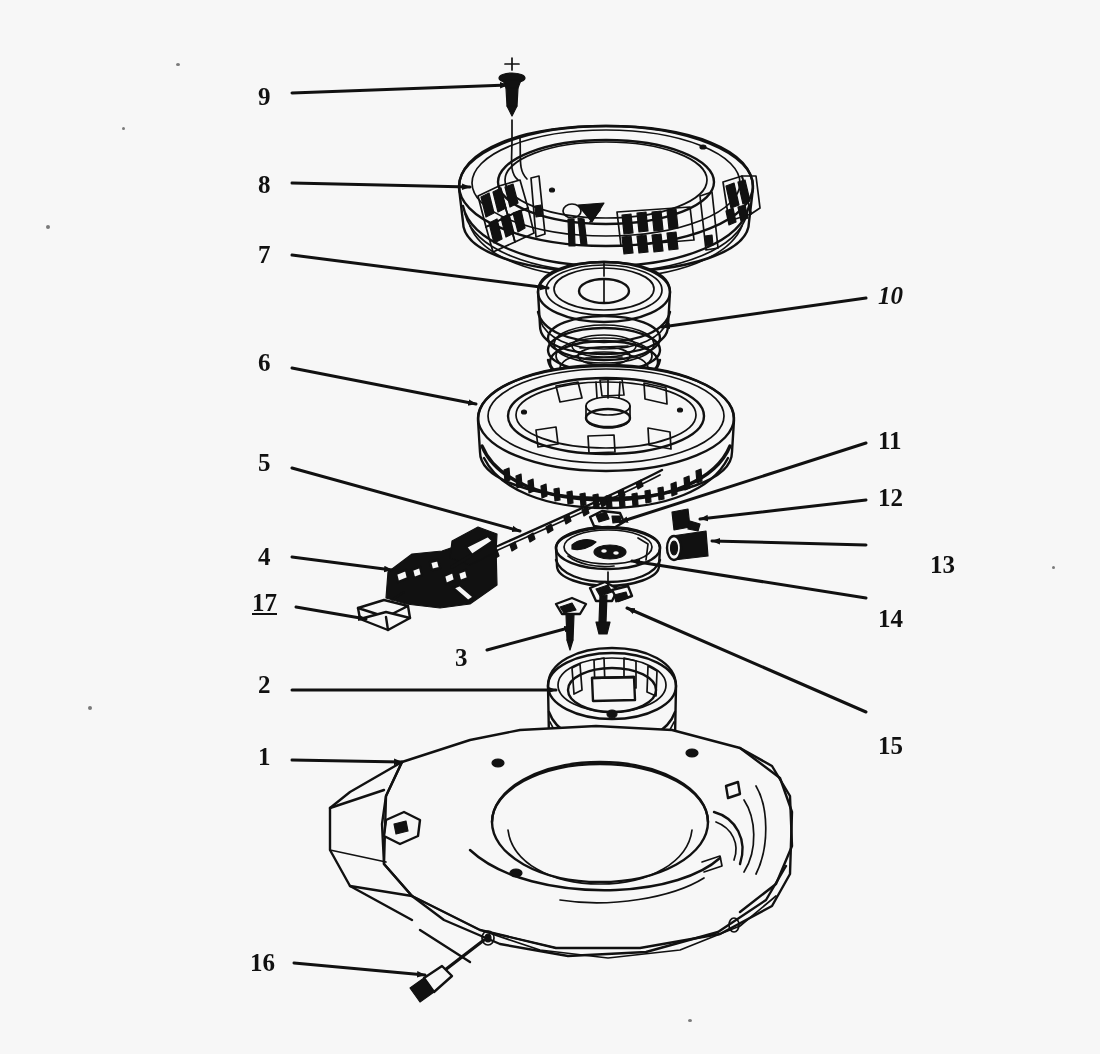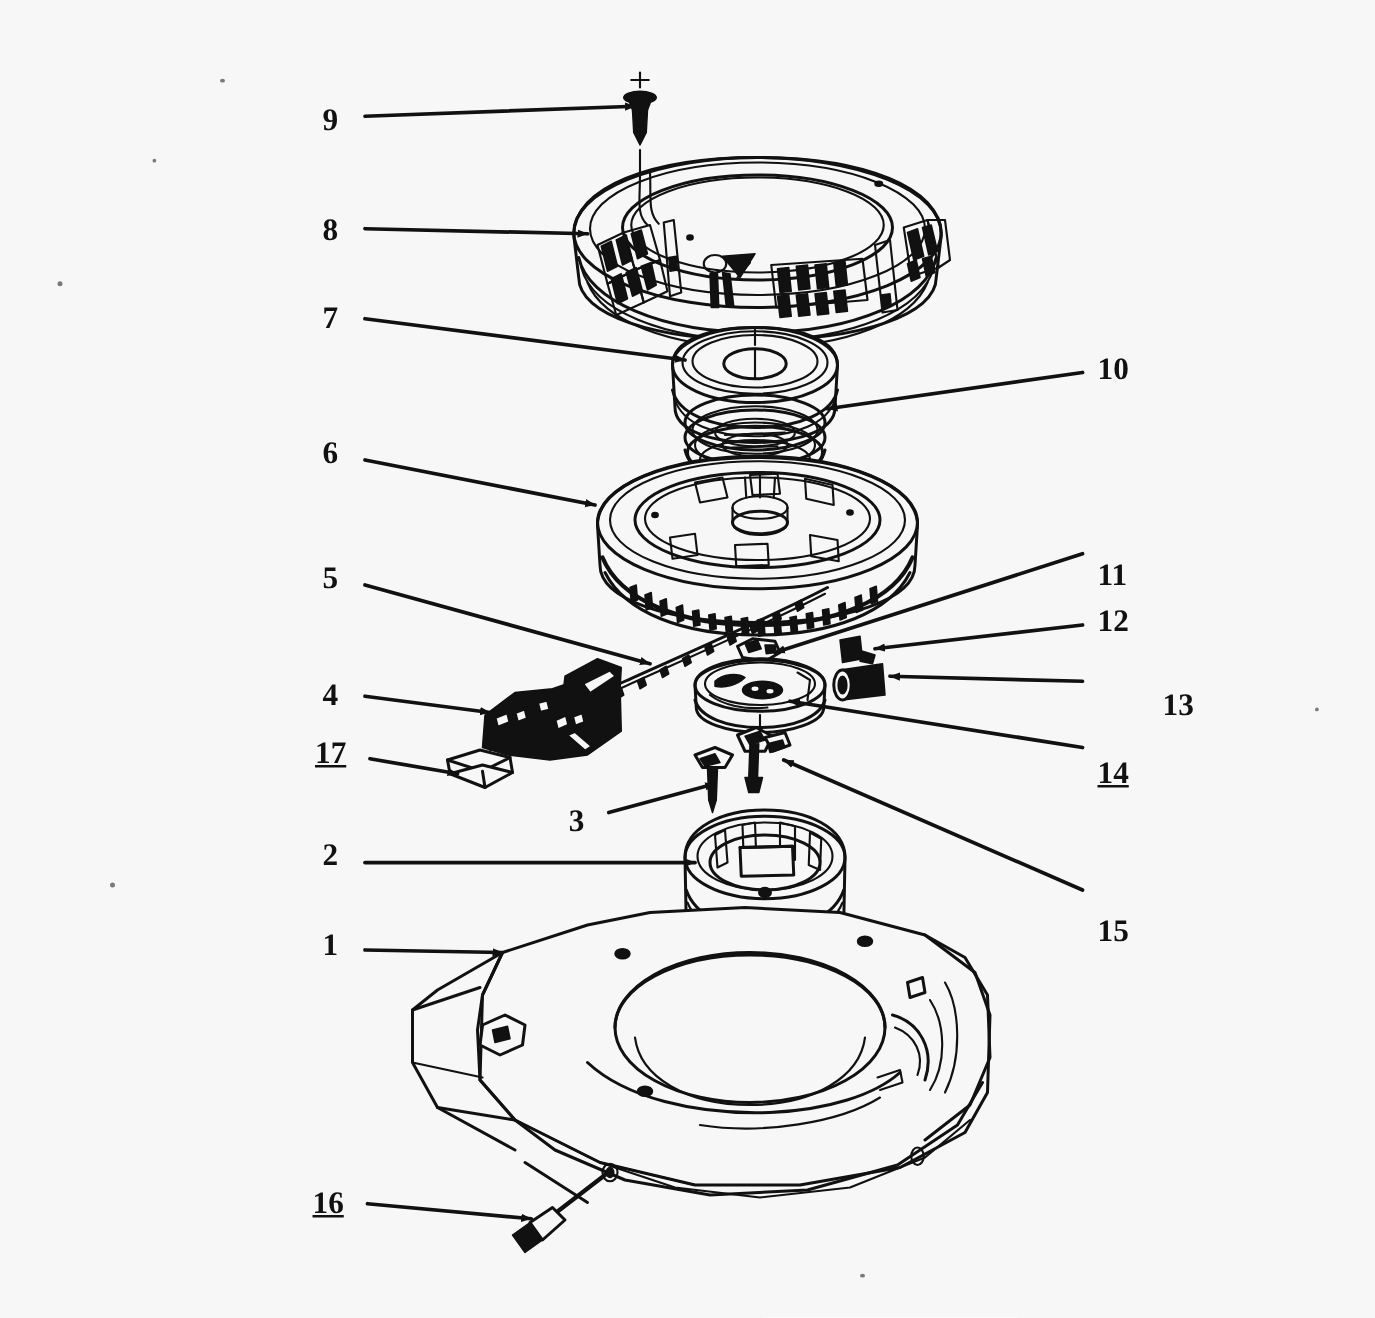--- a/index.html
+++ b/index.html
@@ -441,34 +441,34 @@
         <line x1="866" y1="712" x2="627" y2="608" class="leader" marker-end="url(#ah)"></line>
         <line x1="292" y1="760" x2="402" y2="762" class="leader" marker-end="url(#ah)"></line>
         <line x1="294" y1="963" x2="425" y2="975" class="leader" marker-end="url(#ah)"></line>
       </g>
   </svg>
 
   <div id="callout-layer">
       <div class="callout left" style="left: 258px; top: 84px;">9</div>
       <div class="callout left" style="left: 258px; top: 172px;">8</div>
       <div class="callout left" style="left: 258px; top: 242px;">7</div>
-      <div class="callout right" style="left: 878px; top: 283px;">10</div>
+      <div class="callout right" style="left: 878px; top: 283px; font-style: italic;">10</div>
       <div class="callout left" style="left: 258px; top: 350px;">6</div>
-      <div class="callout right" style="left: 878px; top: 428px; margin-top: 20px;">11</div>
+      <div class="callout right" style="left: 878px; top: 428px;">11</div>
       <div class="callout left" style="left: 258px; top: 450px;">5</div>
       <div class="callout right" style="left: 878px; top: 485px;">12</div>
       <div class="callout left" style="left: 258px; top: 544px;">4</div>
       <div class="callout right" style="left: 930px; top: 552px;">13</div>
       <div class="callout left" style="left: 252px; top: 590px; text-decoration: underline;">17</div>
-      <div class="callout right" style="left: 878px; top: 606px; text-decoration: underline;">14</div>
+      <div class="callout right" style="left: 878px; top: 606px;">14</div>
       <div class="callout left" style="left: 455px; top: 645px;">3</div>
       <div class="callout left" style="left: 258px; top: 672px;">2</div>
       <div class="callout right" style="left: 878px; top: 717px; margin-top: 16px;">15</div>
       <div class="callout left" style="left: 258px; top: 744px;">1</div>
-      <div class="callout left" style="left: 250px; top: 950px; text-decoration: underline;">16</div>
+      <div class="callout left" style="left: 250px; top: 950px;">16</div>
     </div>
 
   <div id="speck-layer">
       <div class="speck" style="left: 176px; top: 63px; width: 4px; height: 3px;"></div>
       <div class="speck" style="left: 122px; top: 127px; width: 3px; height: 3px;"></div>
       <div class="speck" style="left: 46px; top: 225px; width: 4px; height: 4px;"></div>
       <div class="speck" style="left: 88px; top: 706px; width: 4px; height: 4px;"></div>
       <div class="speck" style="left: 688px; top: 1019px; width: 4px; height: 3px;"></div>
       <div class="speck" style="left: 1052px; top: 566px; width: 3px; height: 3px;"></div>
     </div>

